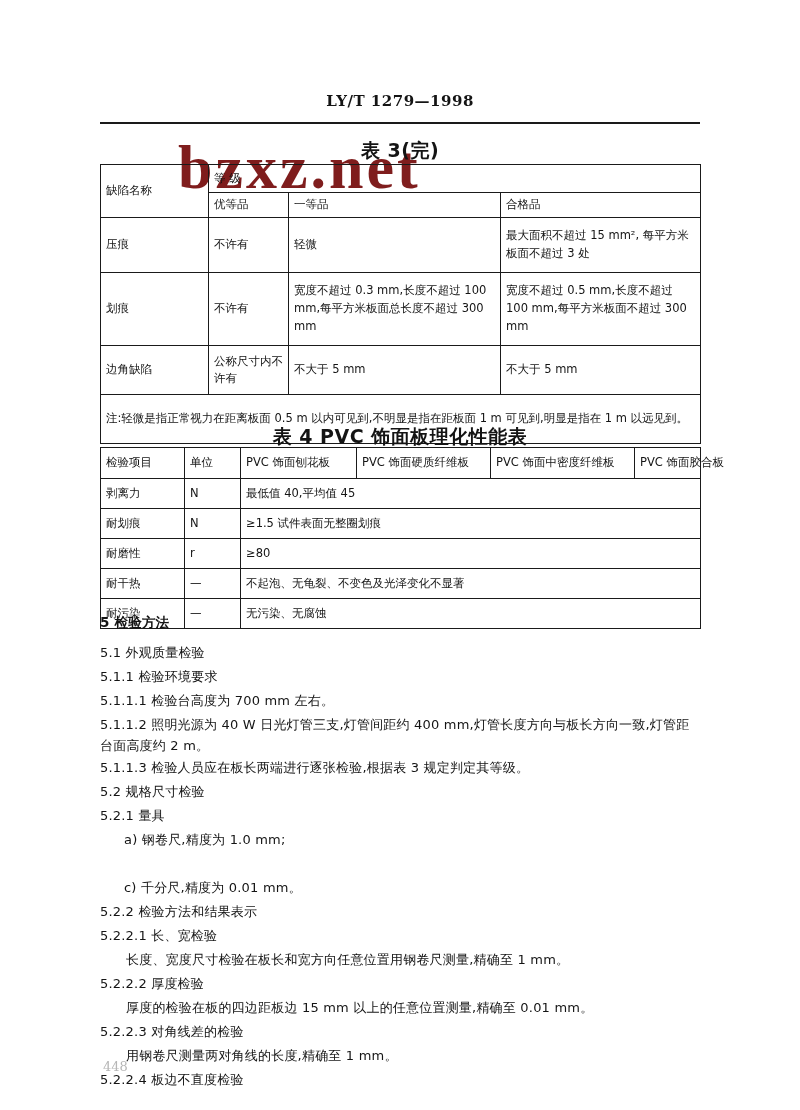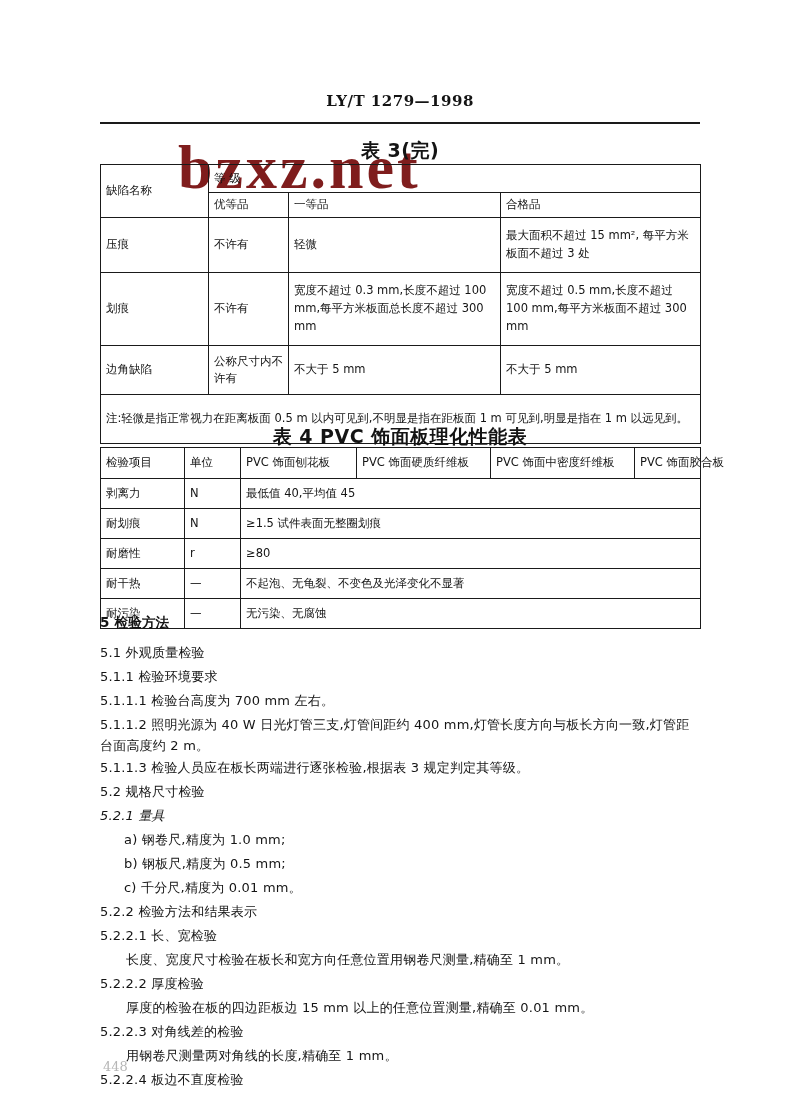--- a/index.html
+++ b/index.html
@@ -269,24 +269,23 @@
   </div>
 
   <div class="para sec-heading" style="top:612px;">5  检验方法</div>
 
   <div class="para" style="top:642px;">5.1  外观质量检验</div>
   <div class="para" style="top:666px;">5.1.1  检验环境要求</div>
   <div class="para" style="top:690px;">5.1.1.1  检验台高度为 700 mm 左右。</div>
   <div class="para" style="top:714px;">5.1.1.2  照明光源为 40 W 日光灯管三支,灯管间距约 400 mm,灯管长度方向与板长方向一致,灯管距台面高度约 2 m。</div>
   <div class="para" style="top:757px;">5.1.1.3  检验人员应在板长两端进行逐张检验,根据表 3 规定判定其等级。</div>
   <div class="para" style="top:781px;">5.2  规格尺寸检验</div>
-  <div class="para" style="top:805px;font-style:italic;">5.2.1  量具</div>
+  <div class="para" style="top:805px;">5.2.1  量具</div>
 
   <div class="para indent-1" style="top:829px;">a) 钢卷尺,精度为 1.0 mm;</div>
-  <div class="para indent-1" style="top:853px;">b) 钢板尺,精度为 0.5 mm;</div>
   <div class="para indent-1" style="top:877px;">c) 千分尺,精度为 0.01 mm。</div>
 
   <div class="para" style="top:901px;">5.2.2  检验方法和结果表示</div>
   <div class="para" style="top:925px;">5.2.2.1  长、宽检验</div>
   <div class="para indent-2" style="top:949px;">长度、宽度尺寸检验在板长和宽方向任意位置用钢卷尺测量,精确至 1 mm。</div>
   <div class="para" style="top:973px;">5.2.2.2  厚度检验</div>
   <div class="para indent-2" style="top:997px;">厚度的检验在板的四边距板边 15 mm 以上的任意位置测量,精确至 0.01 mm。</div>
   <div class="para" style="top:1021px;">5.2.2.3  对角线差的检验</div>
   <div class="para indent-2" style="top:1045px;">用钢卷尺测量两对角线的长度,精确至 1 mm。</div>
   <div class="para" style="top:1069px;">5.2.2.4  板边不直度检验</div>

